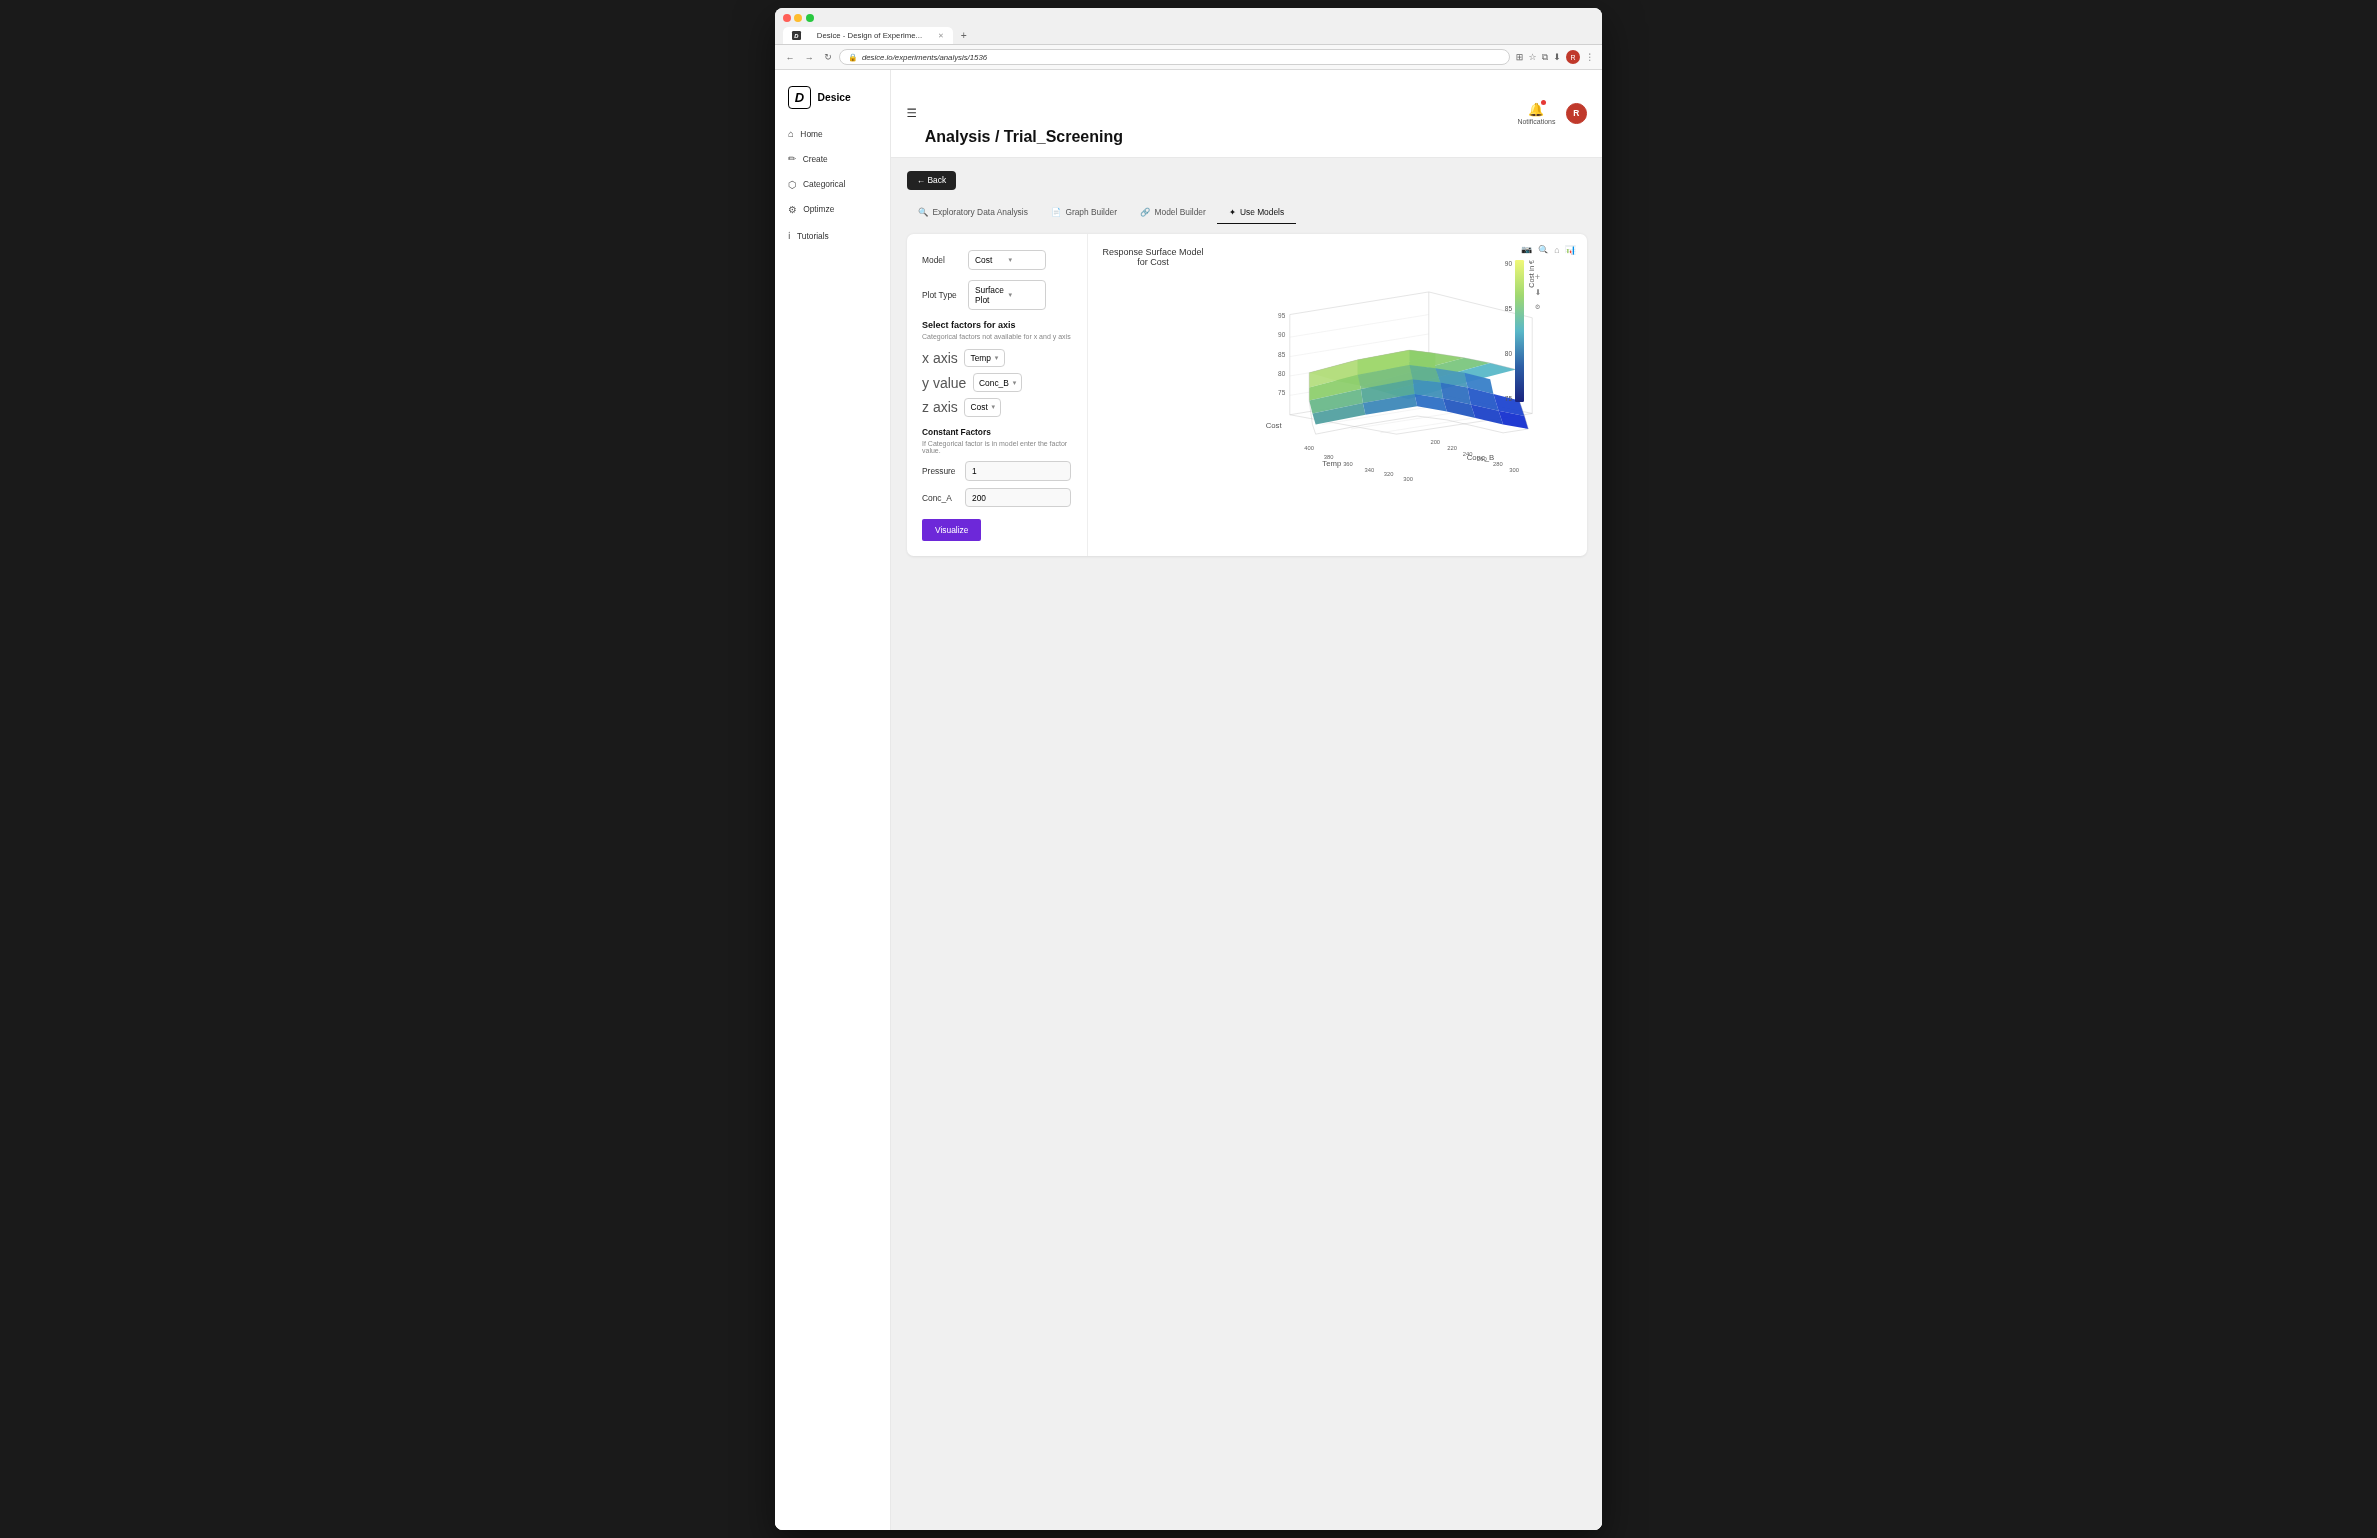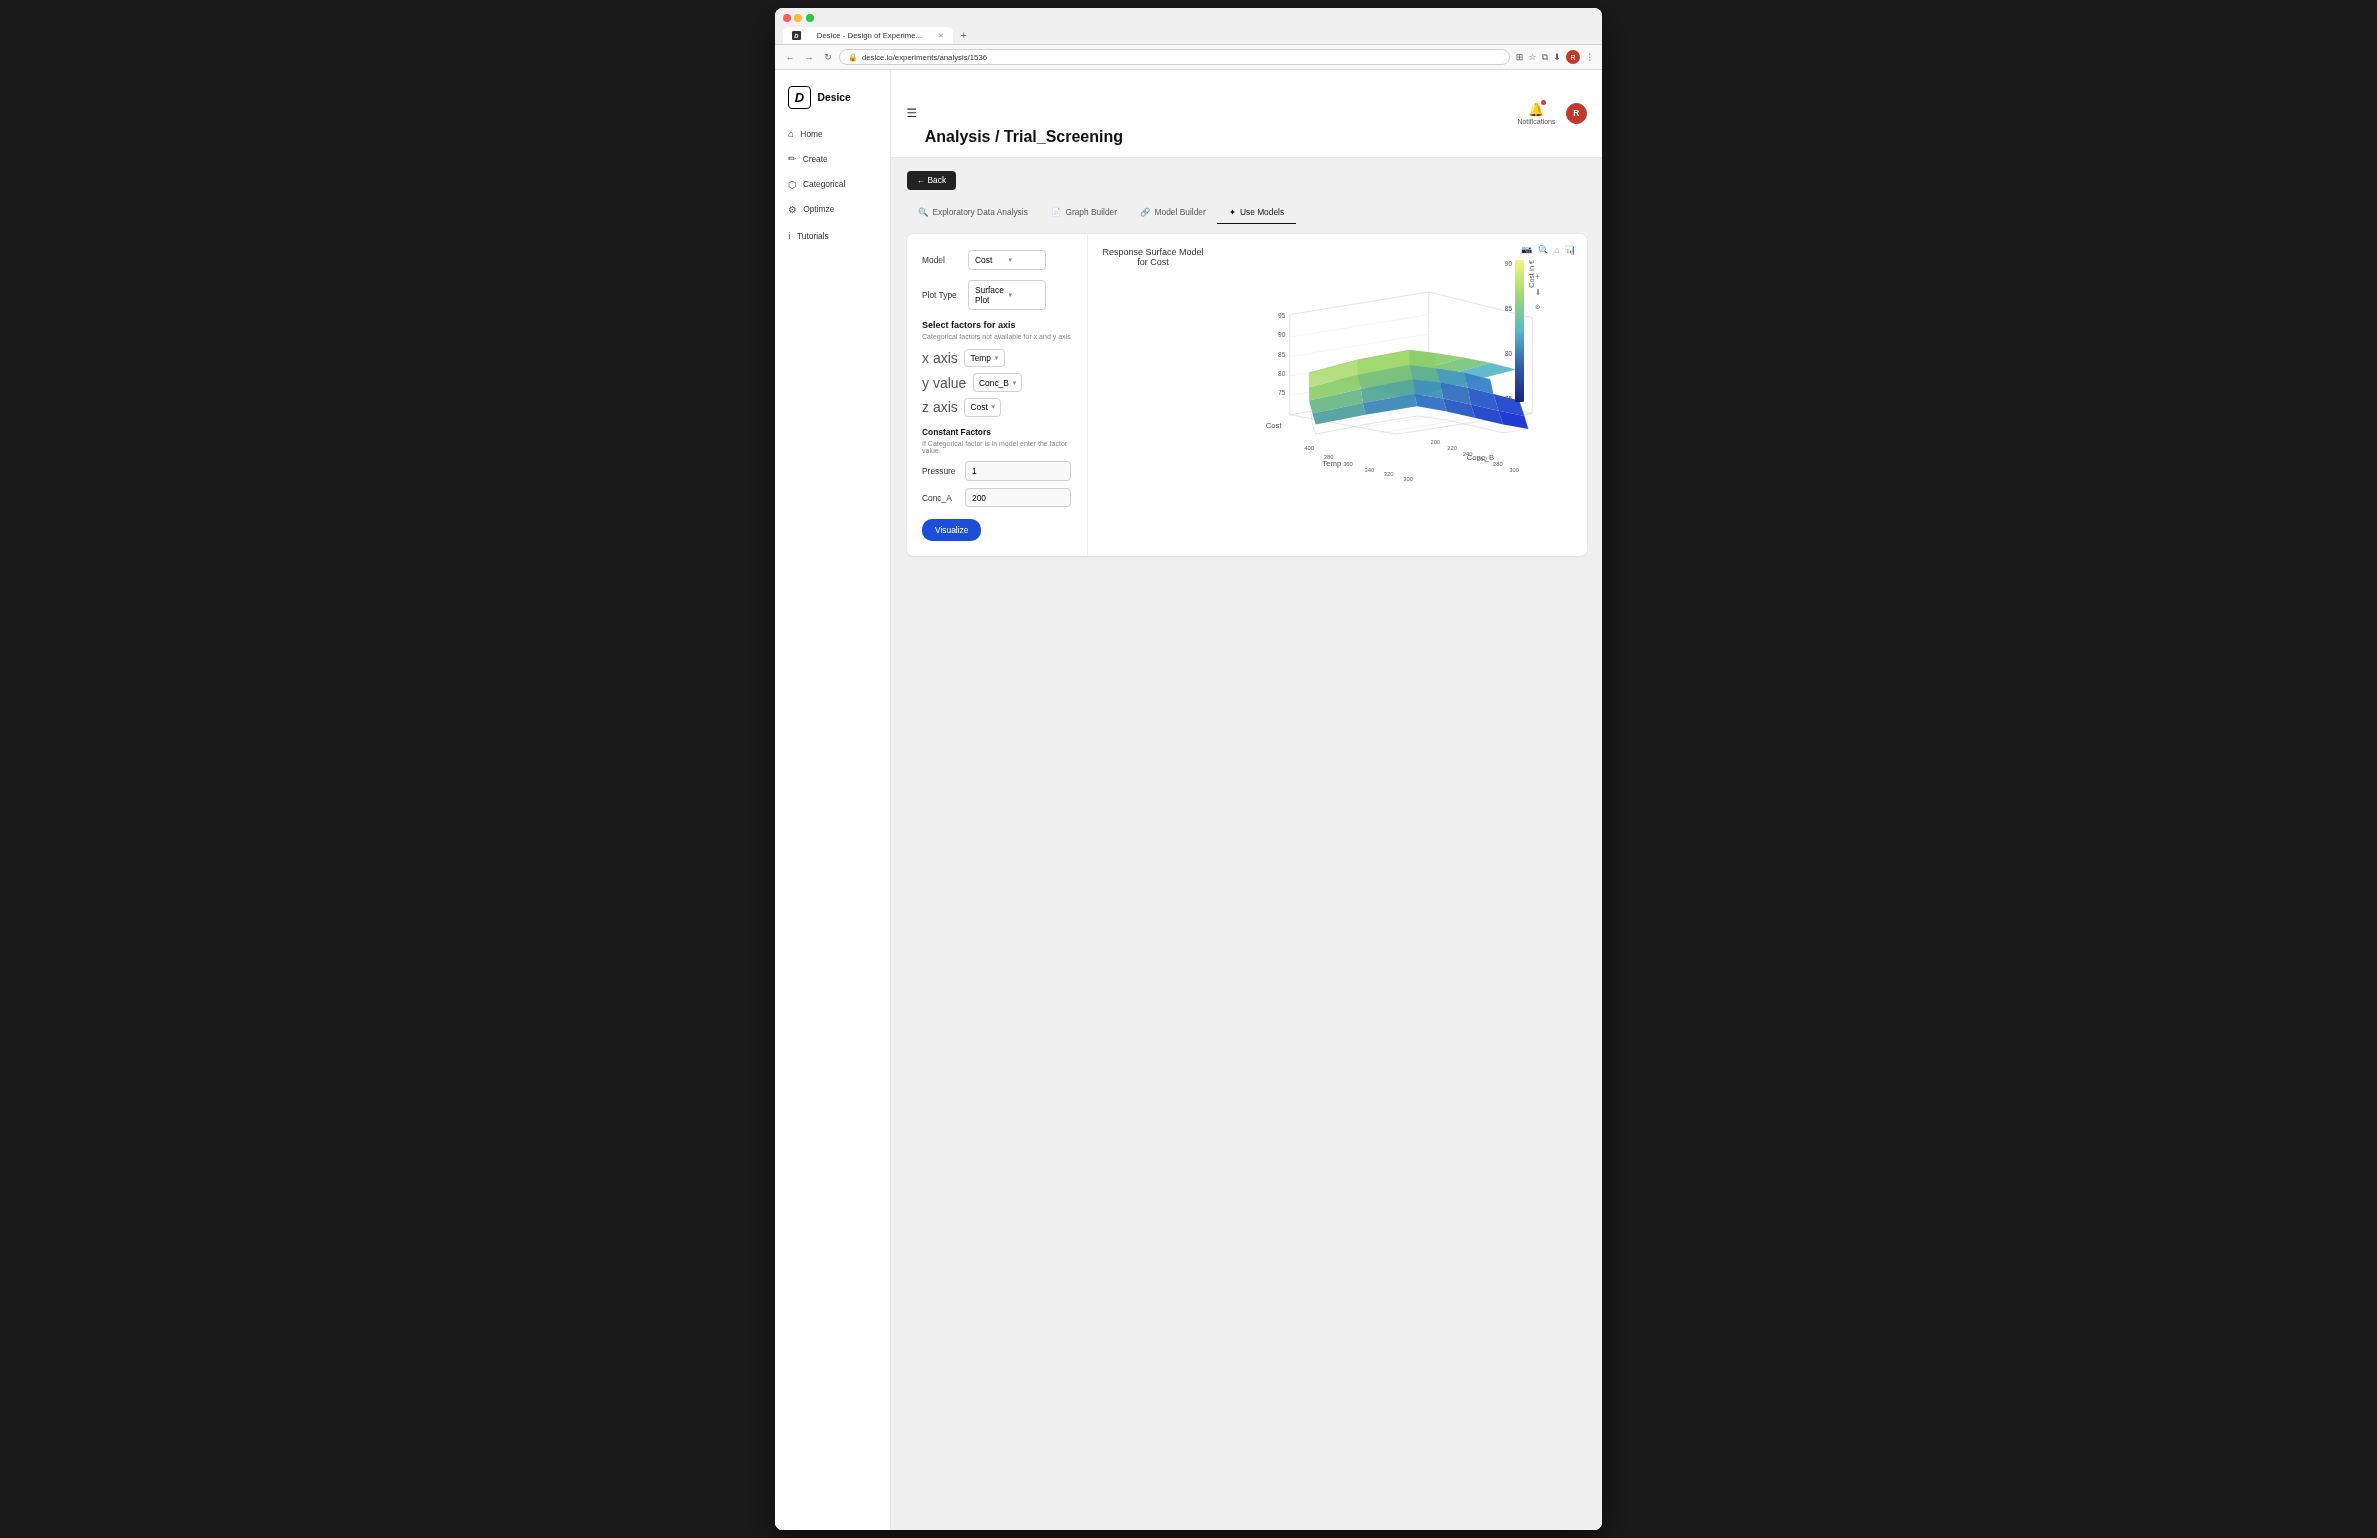--- a/index.html
+++ b/index.html
@@ -56,21 +56,21 @@
     .address-bar {
       flex: 1;
       background: #fff;
       border: 0.6px solid #d0d0d0;
       border-radius: 13px;
       padding: 2.6px 7.8px;
       font-size: 7.8px;
       color: #333;
       display: flex; align-items: center; gap: 3.9px;
     }
-    .address-bar-url { color: #333; font-size: 7.8px; }
+    .address-bar-url { color: #333; font-size: 7.8px; font-style: italic; }
     .browser-actions { display: flex; gap: 5.2px; align-items: center; }
     .browser-action-btn { background: none; border: none; cursor: pointer; color: #666; font-size: 9px; }
 
     
     .app-container {
       display: flex;
       height: calc(100vh - 78px);
       min-height: 452px;
       background: #f5f5f5;
     }
@@ -231,24 +231,24 @@
     .constant-input {
       border: 0.6px solid #d0d0d0;
       border-radius: 3.9px;
       padding: 3.9px 6.5px;
       font-size: 8.4px;
       background: #f9f9f9;
       min-width: 84px;
     }
 
     .visualize-btn {
-      background: #1d4ed8;
+      background: #6d28d9;
       color: #fff;
       border: none;
-      border-radius: 10px;
+      border-radius: 2px;
       padding: 5.8px 13px;
       font-size: 8.4px;
       font-weight: 500;
       cursor: pointer;
       margin-top: 5.2px;
     }
 
     
     .right-panel {
       flex: 1;

